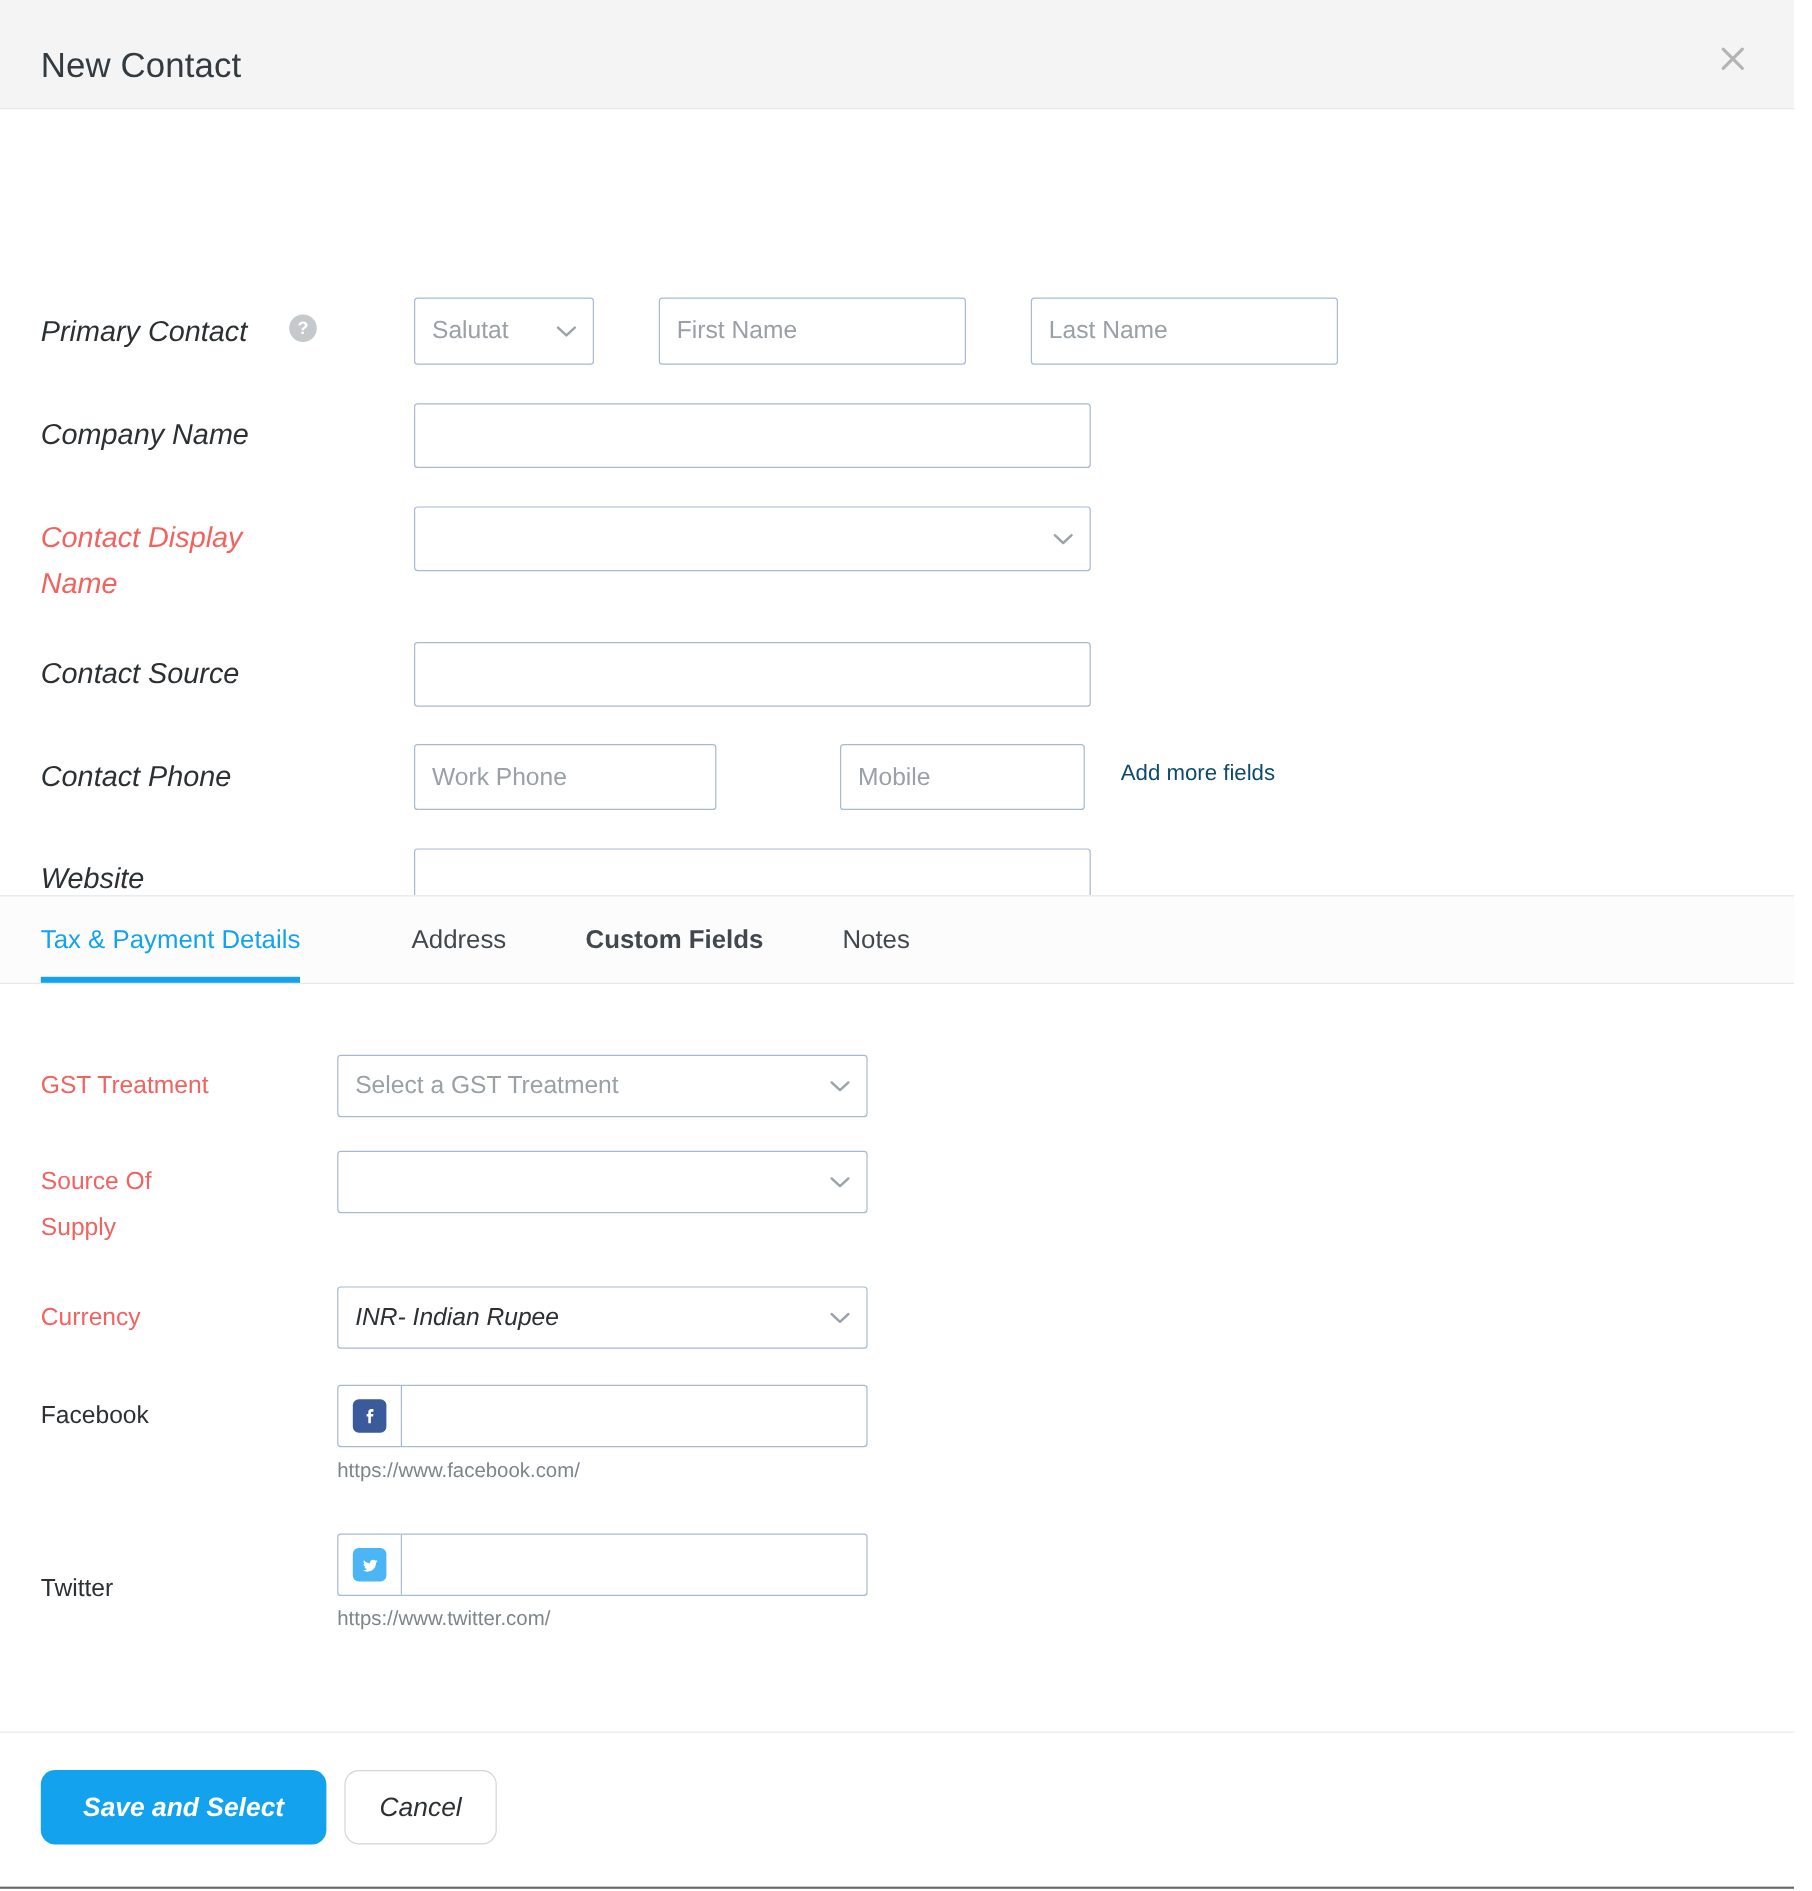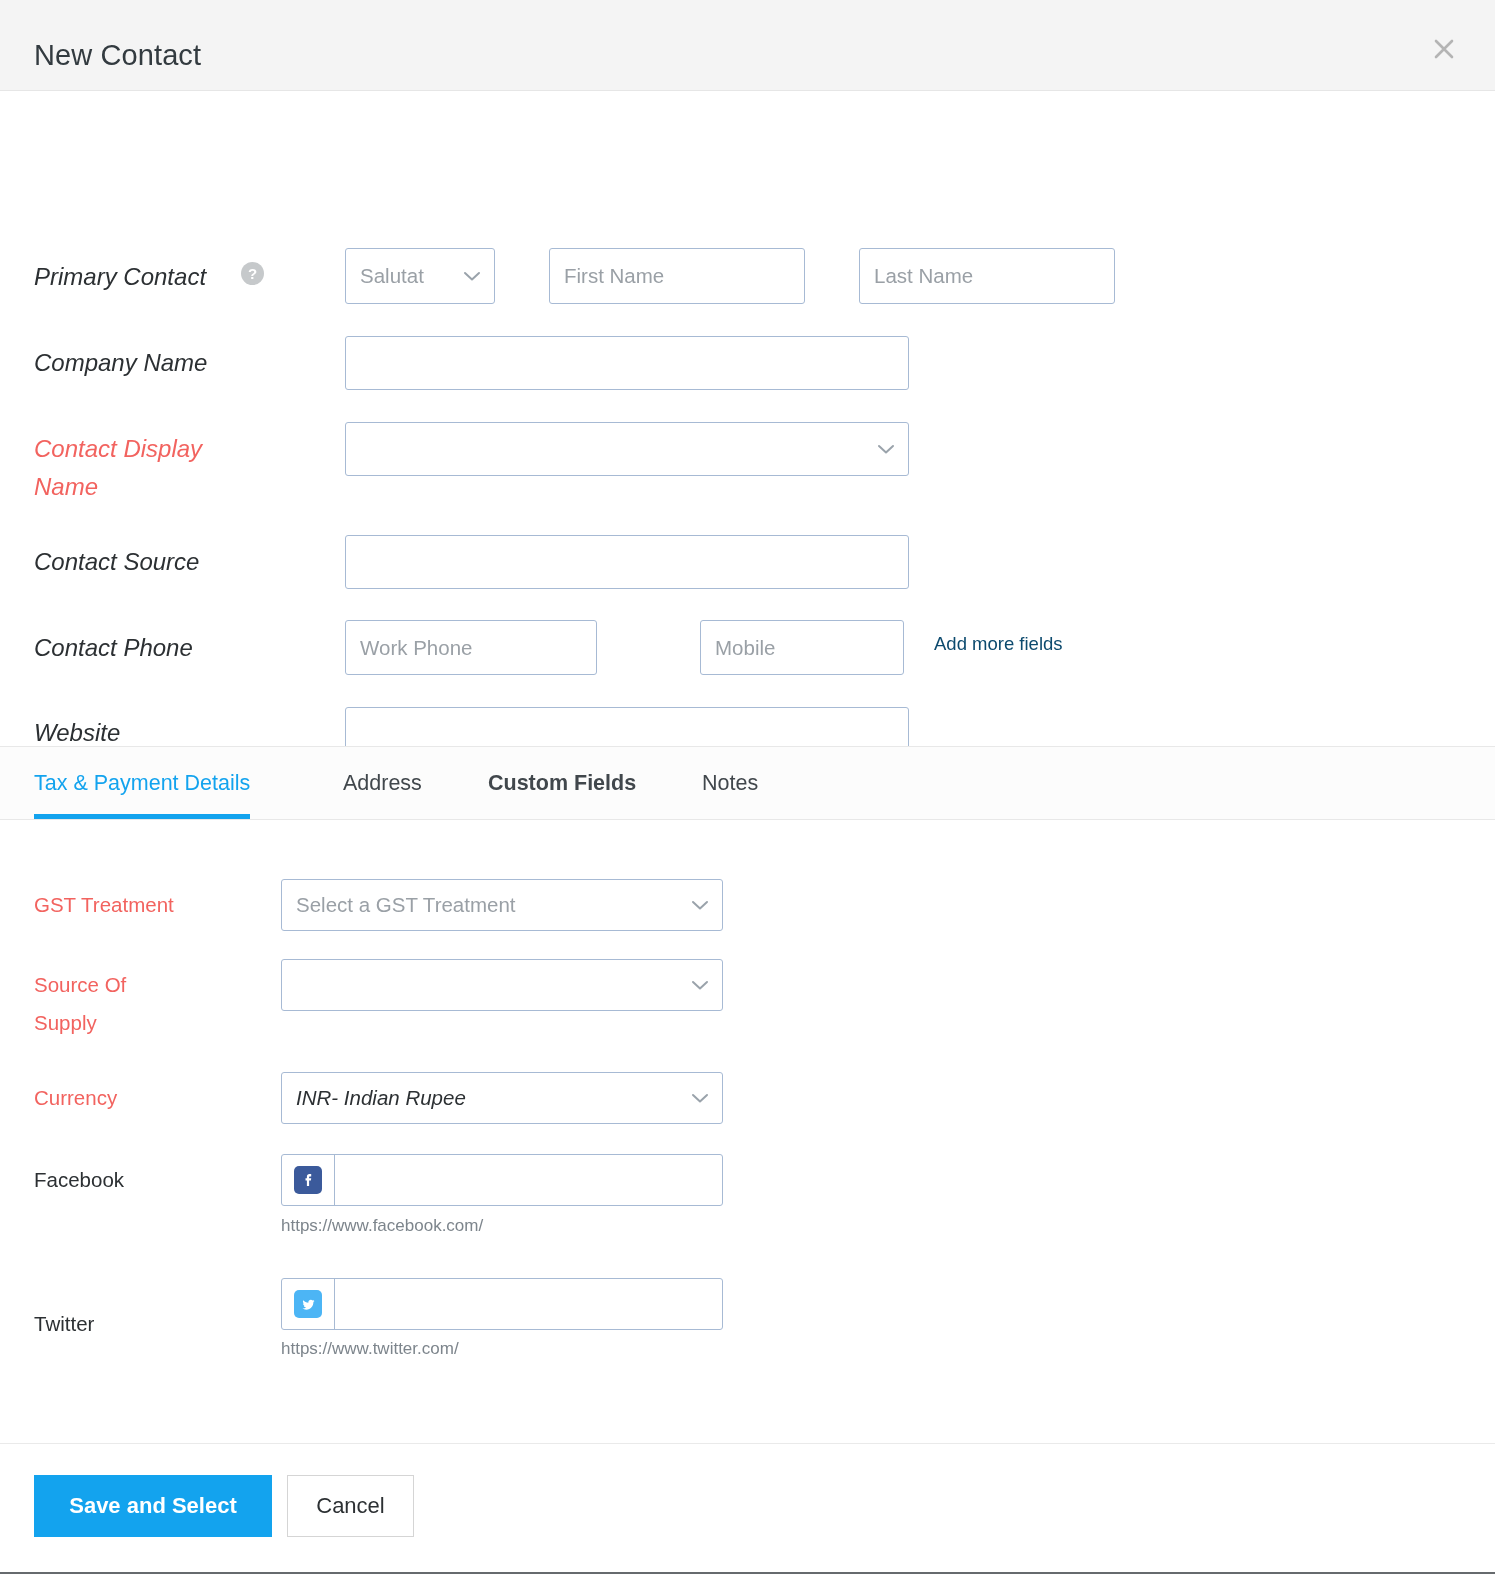--- a/index.html
+++ b/index.html
@@ -235,22 +235,23 @@
     border-top: 1px solid #eaeaea;
     box-sizing: border-box;
   }
   .btn {
     position: absolute;
     box-sizing: border-box;
     display: flex;
     align-items: center;
     justify-content: center;
     cursor: pointer;
-    border-radius: 0;
+    border-radius: 12px;
     font-family: "Liberation Sans", sans-serif;
+    font-style: italic;
   }
   .btn-primary {
     left: 34px;
     top: 31px;
     width: 238px;
     height: 62px;
     background: #13a3ee;
     color: #ffffff;
     font-size: 22px;
     font-weight: bold;

